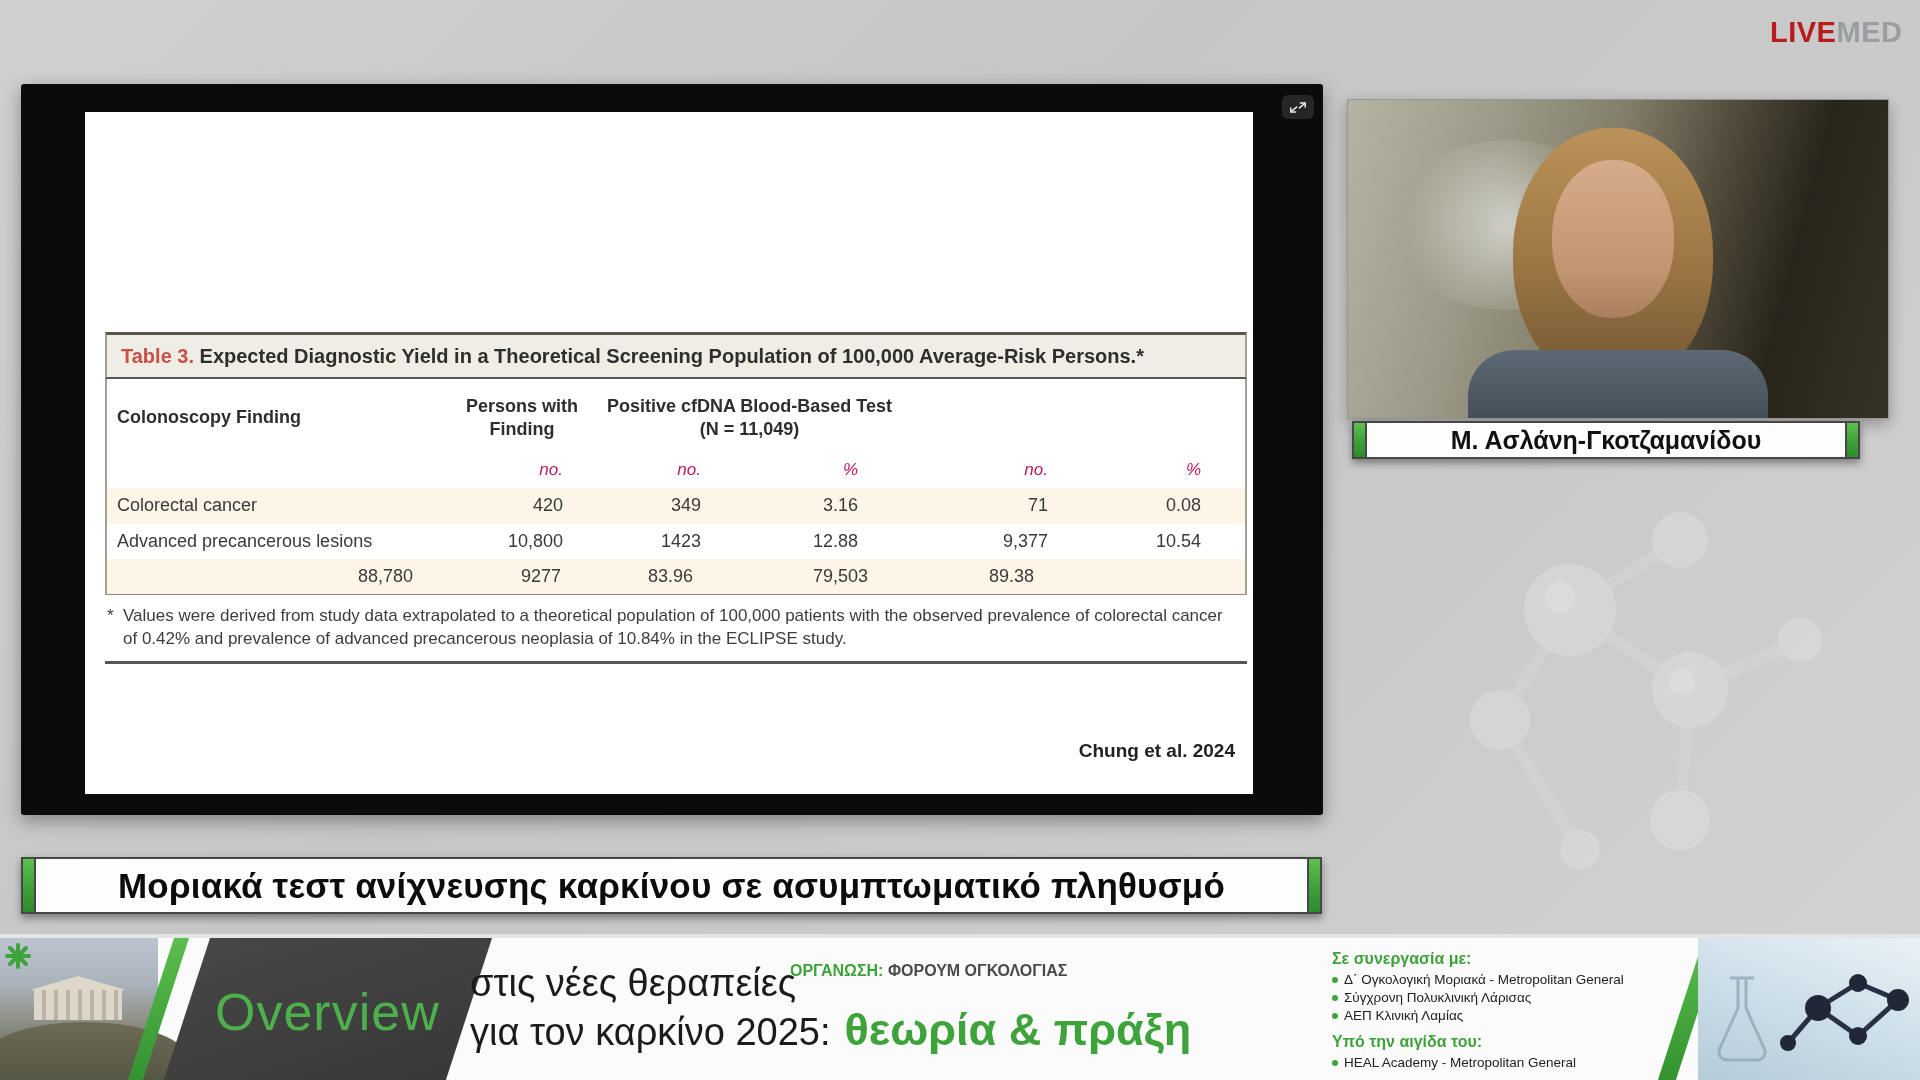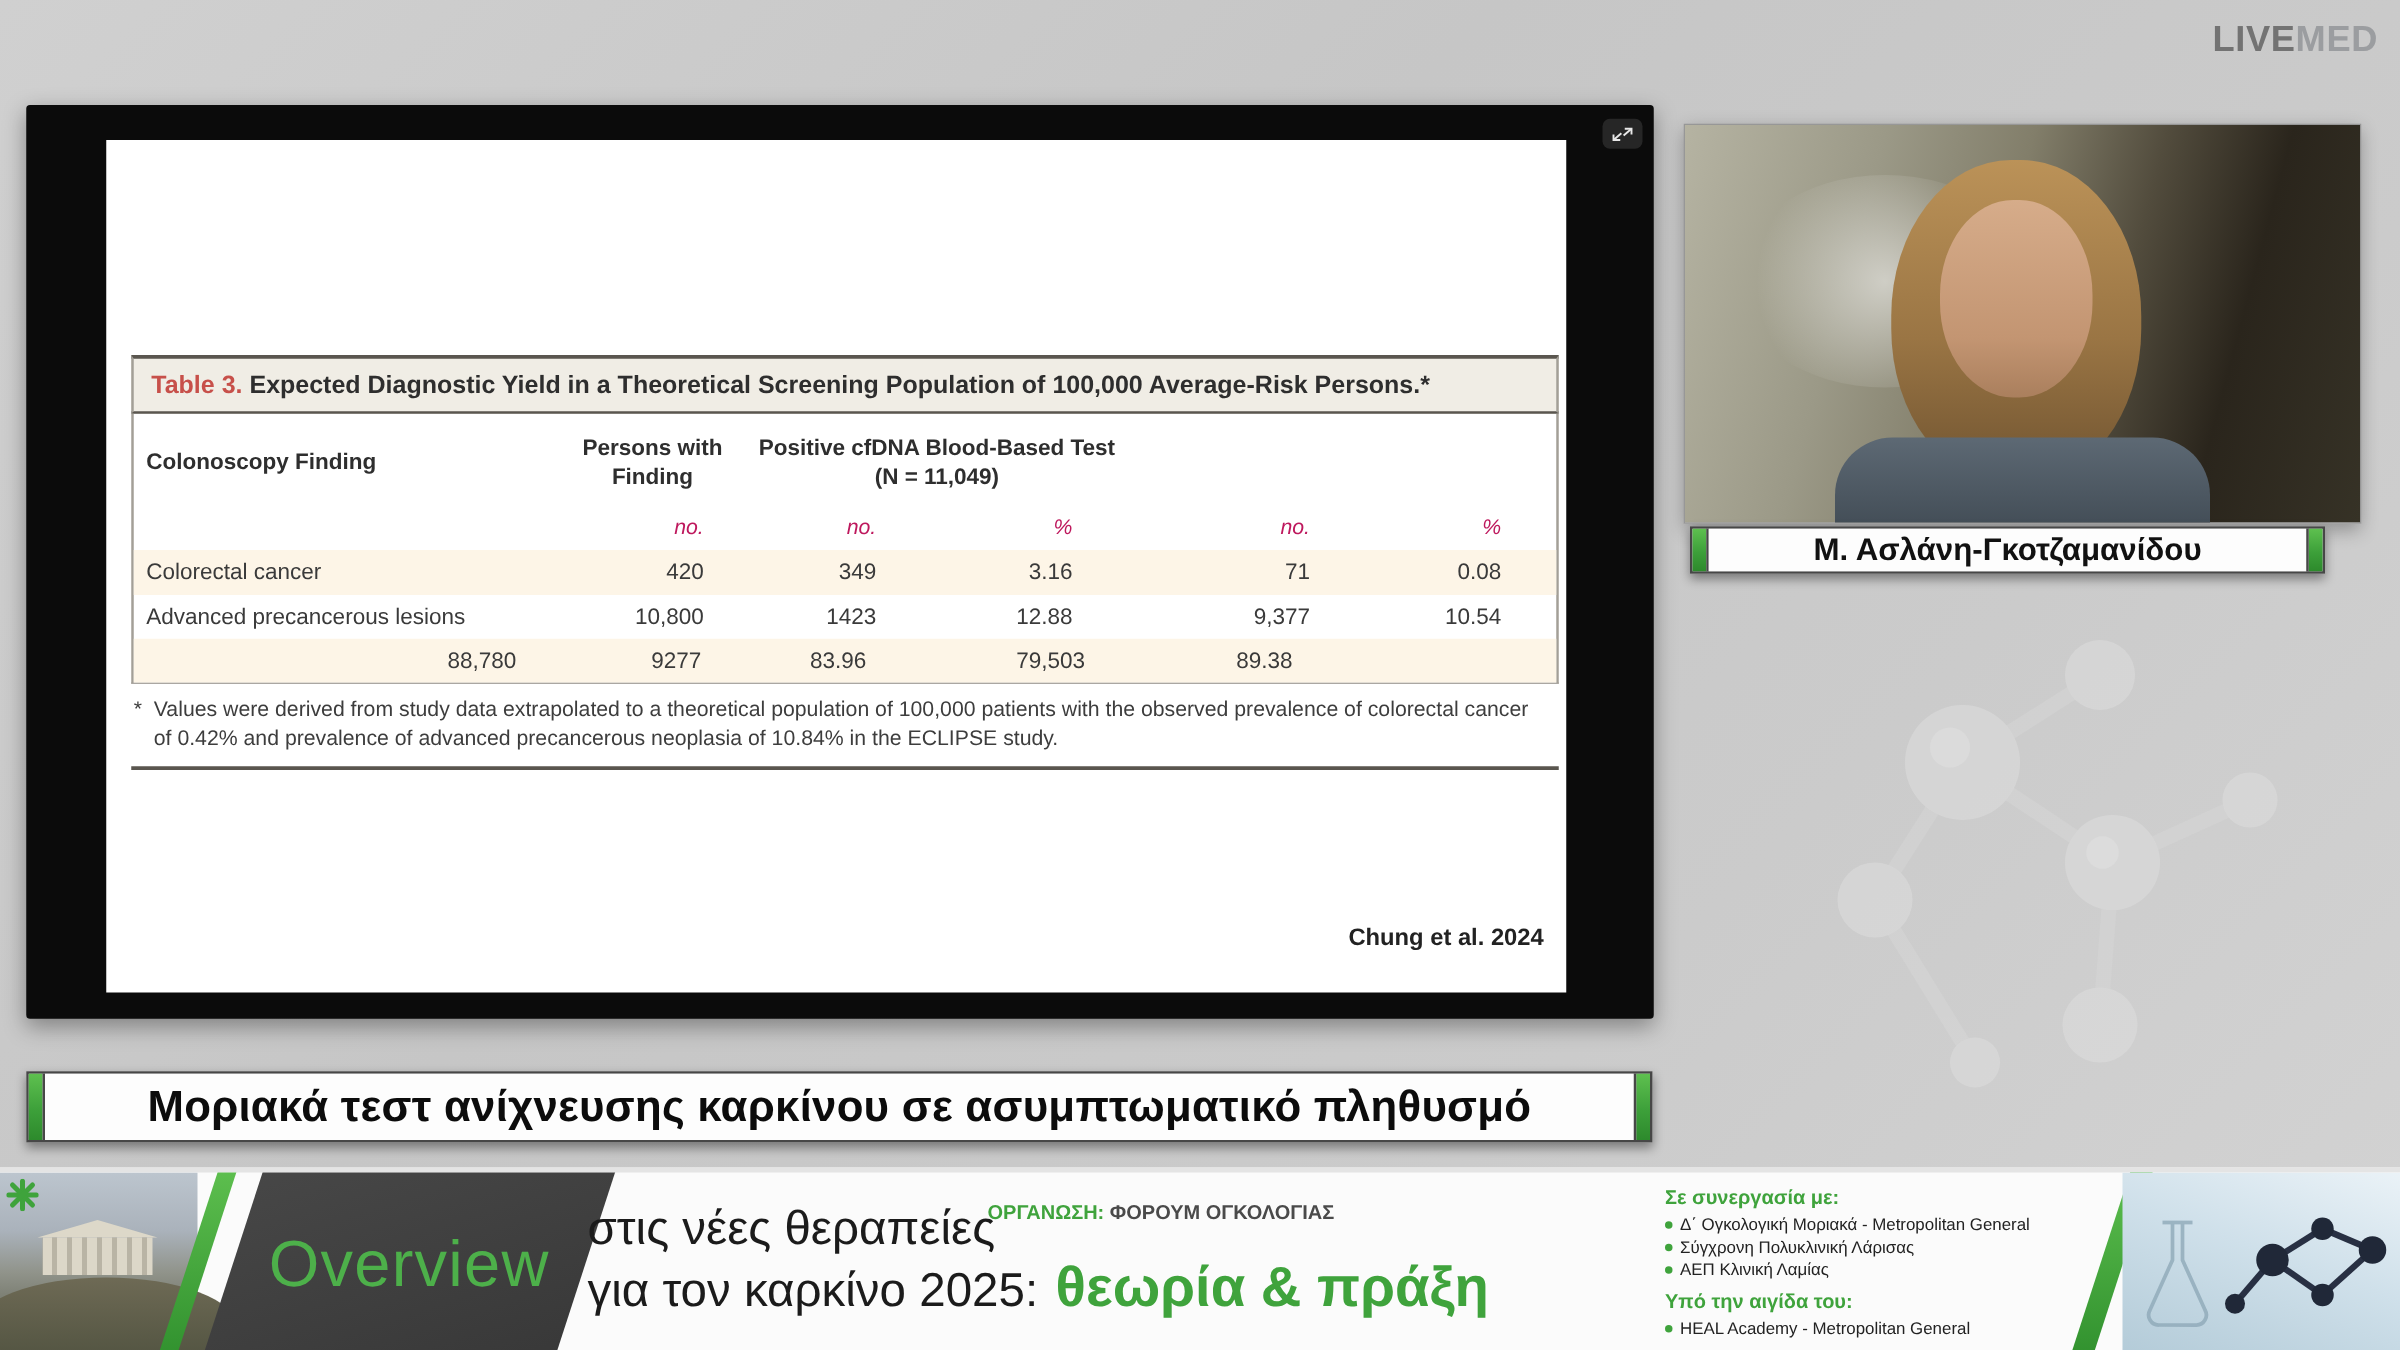--- a/index.html
+++ b/index.html
@@ -7,34 +7,34 @@
     font-family:"Liberation Sans", sans-serif; }
   body { position:relative;
     background:linear-gradient(135deg,#d0d0d0 0%,#c6c6c6 40%,#cbcbcb 70%,#d3d3d3 100%); }
 
   
   .watermark { position:absolute; left:1380px; top:430px; width:540px; height:520px;
     opacity:.55; pointer-events:none; }
 
   
   .brand { position:absolute; left:1770px; top:16px; font-size:29px; letter-spacing:.5px; }
-  .brand .live { font-weight:bold; color:#737373; }
+  .brand .live { font-weight:bold; color:#b91c1c; }
   .brand .med  { font-weight:bold; color:#9b9da0; }
 
   
   .slide-panel { position:absolute; left:21px; top:84px; width:1302px; height:731px;
     background:#0b0b0b; border-radius:3px; box-shadow:0 6px 18px rgba(0,0,0,.35); }
   .fs-btn { position:absolute; right:9px; top:11px; width:32px; height:24px;
     background:#262626; border-radius:6px; display:flex; align-items:center; justify-content:center; cursor:pointer; }
   .slide-white { position:absolute; left:64px; top:28px; width:1168px; height:682px; background:#ffffff; }
 
   .nejm { position:absolute; left:20px; top:172px; width:1142px; color:#3a3a3a; }
   .t-titlebar { background:#f0ede5; border-top:3px solid #5a564f; border-bottom:2px solid #5a564f;
     padding:10px 29px 9px 14px; font-size:20px; font-weight:bold; color:#2e2e2e;
-    border-left:2px solid #a39f97; border-right:2px solid #a39f97; }
+    border-left:2px solid #a39f97; border-right:2px solid #a39f97;margin-top:48px; }
   .t-titlebar .red { color:#c7504a; }
   .t-body { border-left:2px solid #a39f97; border-right:2px solid #a39f97; border-bottom:1px solid #8f8b84; }
   .grid { display:grid; grid-template-columns:340px 150px 140px 165px 180px 167px; }
   .t-head { padding:16px 0 4px 0; }
   .t-head > div { font-weight:bold; font-size:18px; color:#2e2e2e; line-height:1.25; }
   .h-find { grid-column:1; align-self:center; padding-left:10px; text-align:left; font-size:19px; }
   .h-pwf  { grid-column:2; align-self:center; text-align:center; }
   .h-pos  { grid-column:3/5; align-self:center; text-align:center; }
   .h-neg  { grid-column:5/7; align-self:center; text-align:center; }
   .t-units { padding:16px 0 8px 0; font-style:italic; font-size:17px; color:#be185d; }

